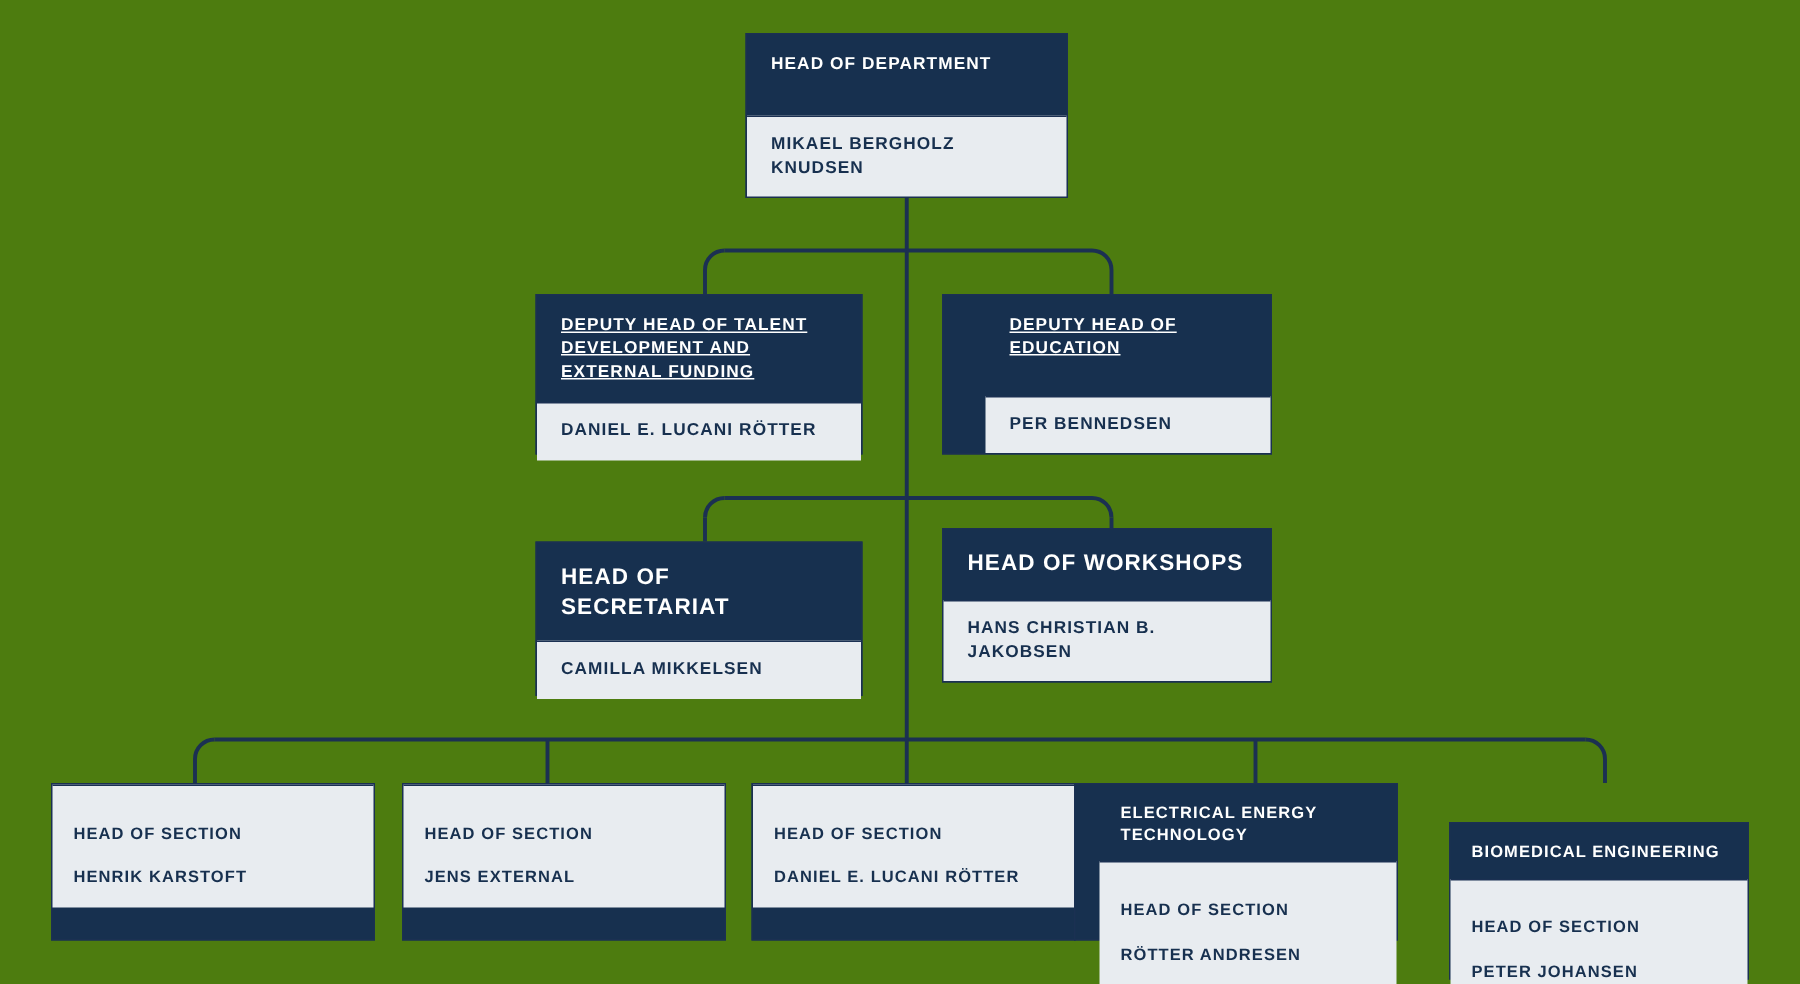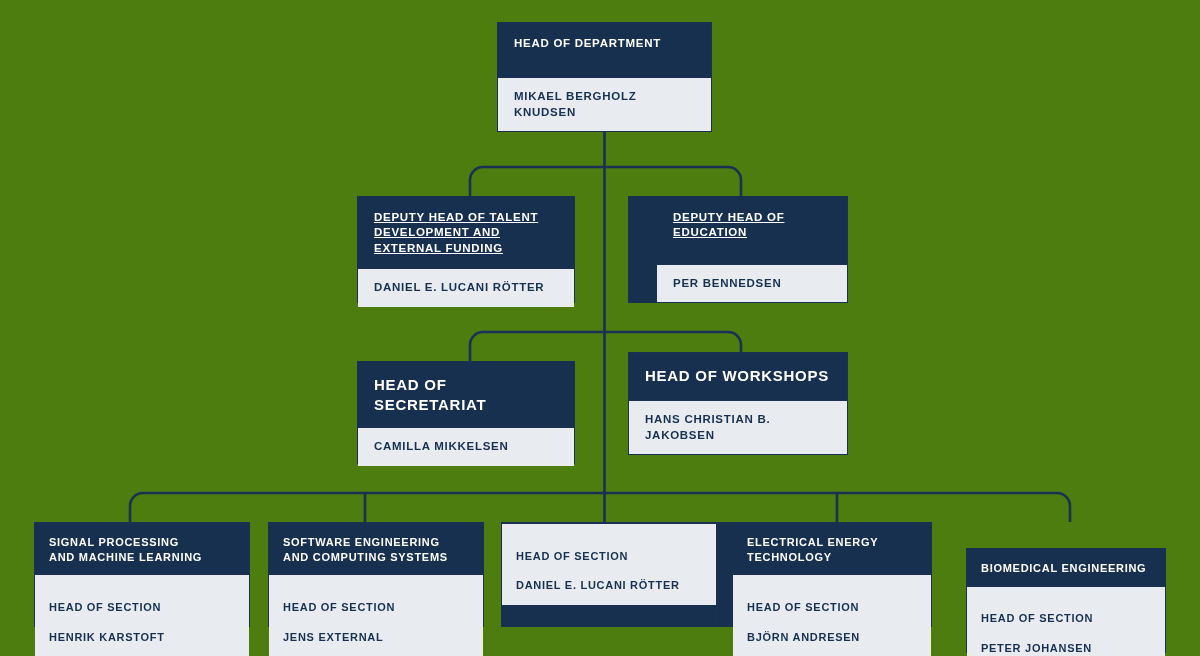--- a/index.html
+++ b/index.html
@@ -123,50 +123,46 @@
     <div class="title">HEAD OF SECRETARIAT</div>
     <div class="person">CAMILLA MIKKELSEN</div>
   </div>
 
   <div class="node lvl2" style="left:628px; top:352px; width:220px; height:103px;">
     <div class="title">HEAD OF WORKSHOPS</div>
     <div class="person">HANS CHRISTIAN B. JAKOBSEN</div>
   </div>
 
   <div class="node lvl3" style="left:34px; top:522px; width:216px; height:105px;">
-    <div class="title">SIGNAL PROCESSING
-AND MACHINE LEARNING</div>
     <div class="person">
       <span>HEAD OF SECTION</span><br>
       <span>HENRIK KARSTOFT</span>
     </div>
   </div>
 
   <div class="node lvl3" style="left:268px; top:522px; width:216px; height:105px;">
-    <div class="title">SOFTWARE ENGINEERING
-AND COMPUTING SYSTEMS</div>
     <div class="person">
       <span>HEAD OF SECTION</span><br>
       <span>JENS EXTERNAL</span>
     </div>
   </div>
 
   <div class="node lvl3" style="left:501px; top:522px; width:216px; height:105px;">
     <div class="person">
       <span>HEAD OF SECTION</span><br>
       <span>DANIEL E. LUCANI RÖTTER</span>
     </div>
   </div>
 
   <div class="node lvl3" style="left:716px; top:522px; width:216px; height:105px;padding-left:16px;">
     <div class="title">ELECTRICAL ENERGY
 TECHNOLOGY</div>
     <div class="person">
       <span>HEAD OF SECTION</span><br>
-      <span>BJÖRN ANDRESEN</span>
+      <span>RÖTTER ANDRESEN</span>
     </div>
   </div>
 
   <div class="node lvl3" style="left:966px; top:548px; width:200px; height:105px;">
     <div class="title">BIOMEDICAL ENGINEERING</div>
     <div class="person">
       <span>HEAD OF SECTION</span><br>
       <span>PETER JOHANSEN</span>
     </div>
   </div>

